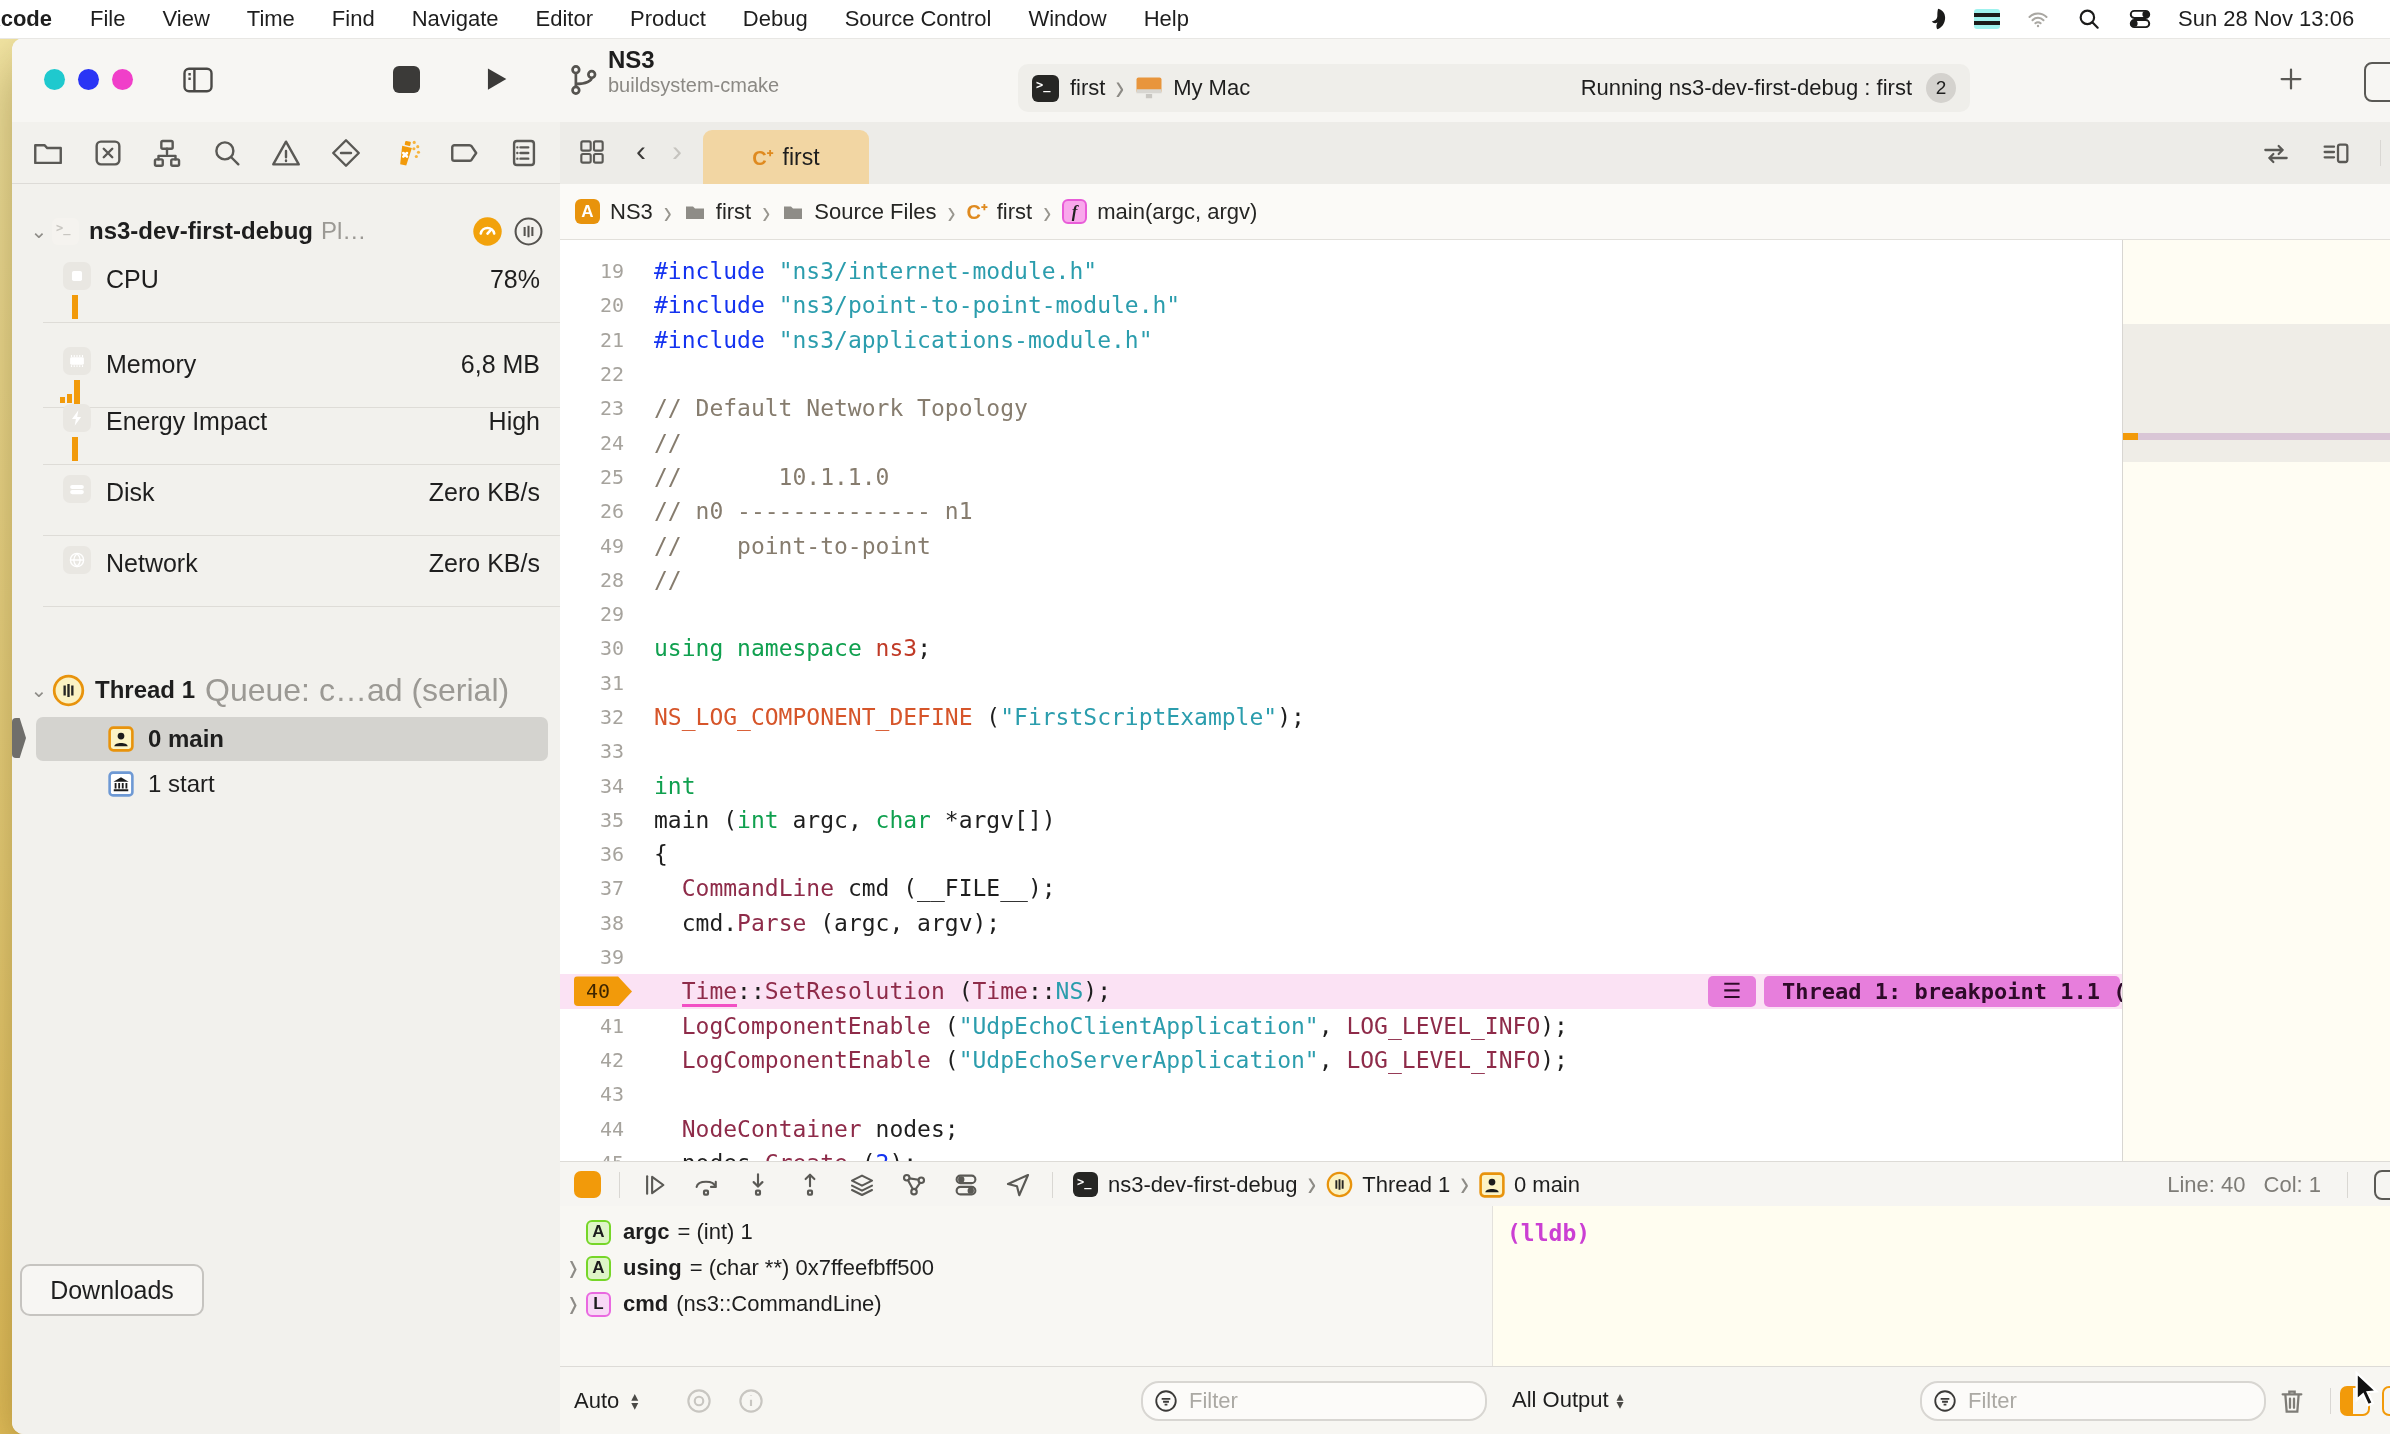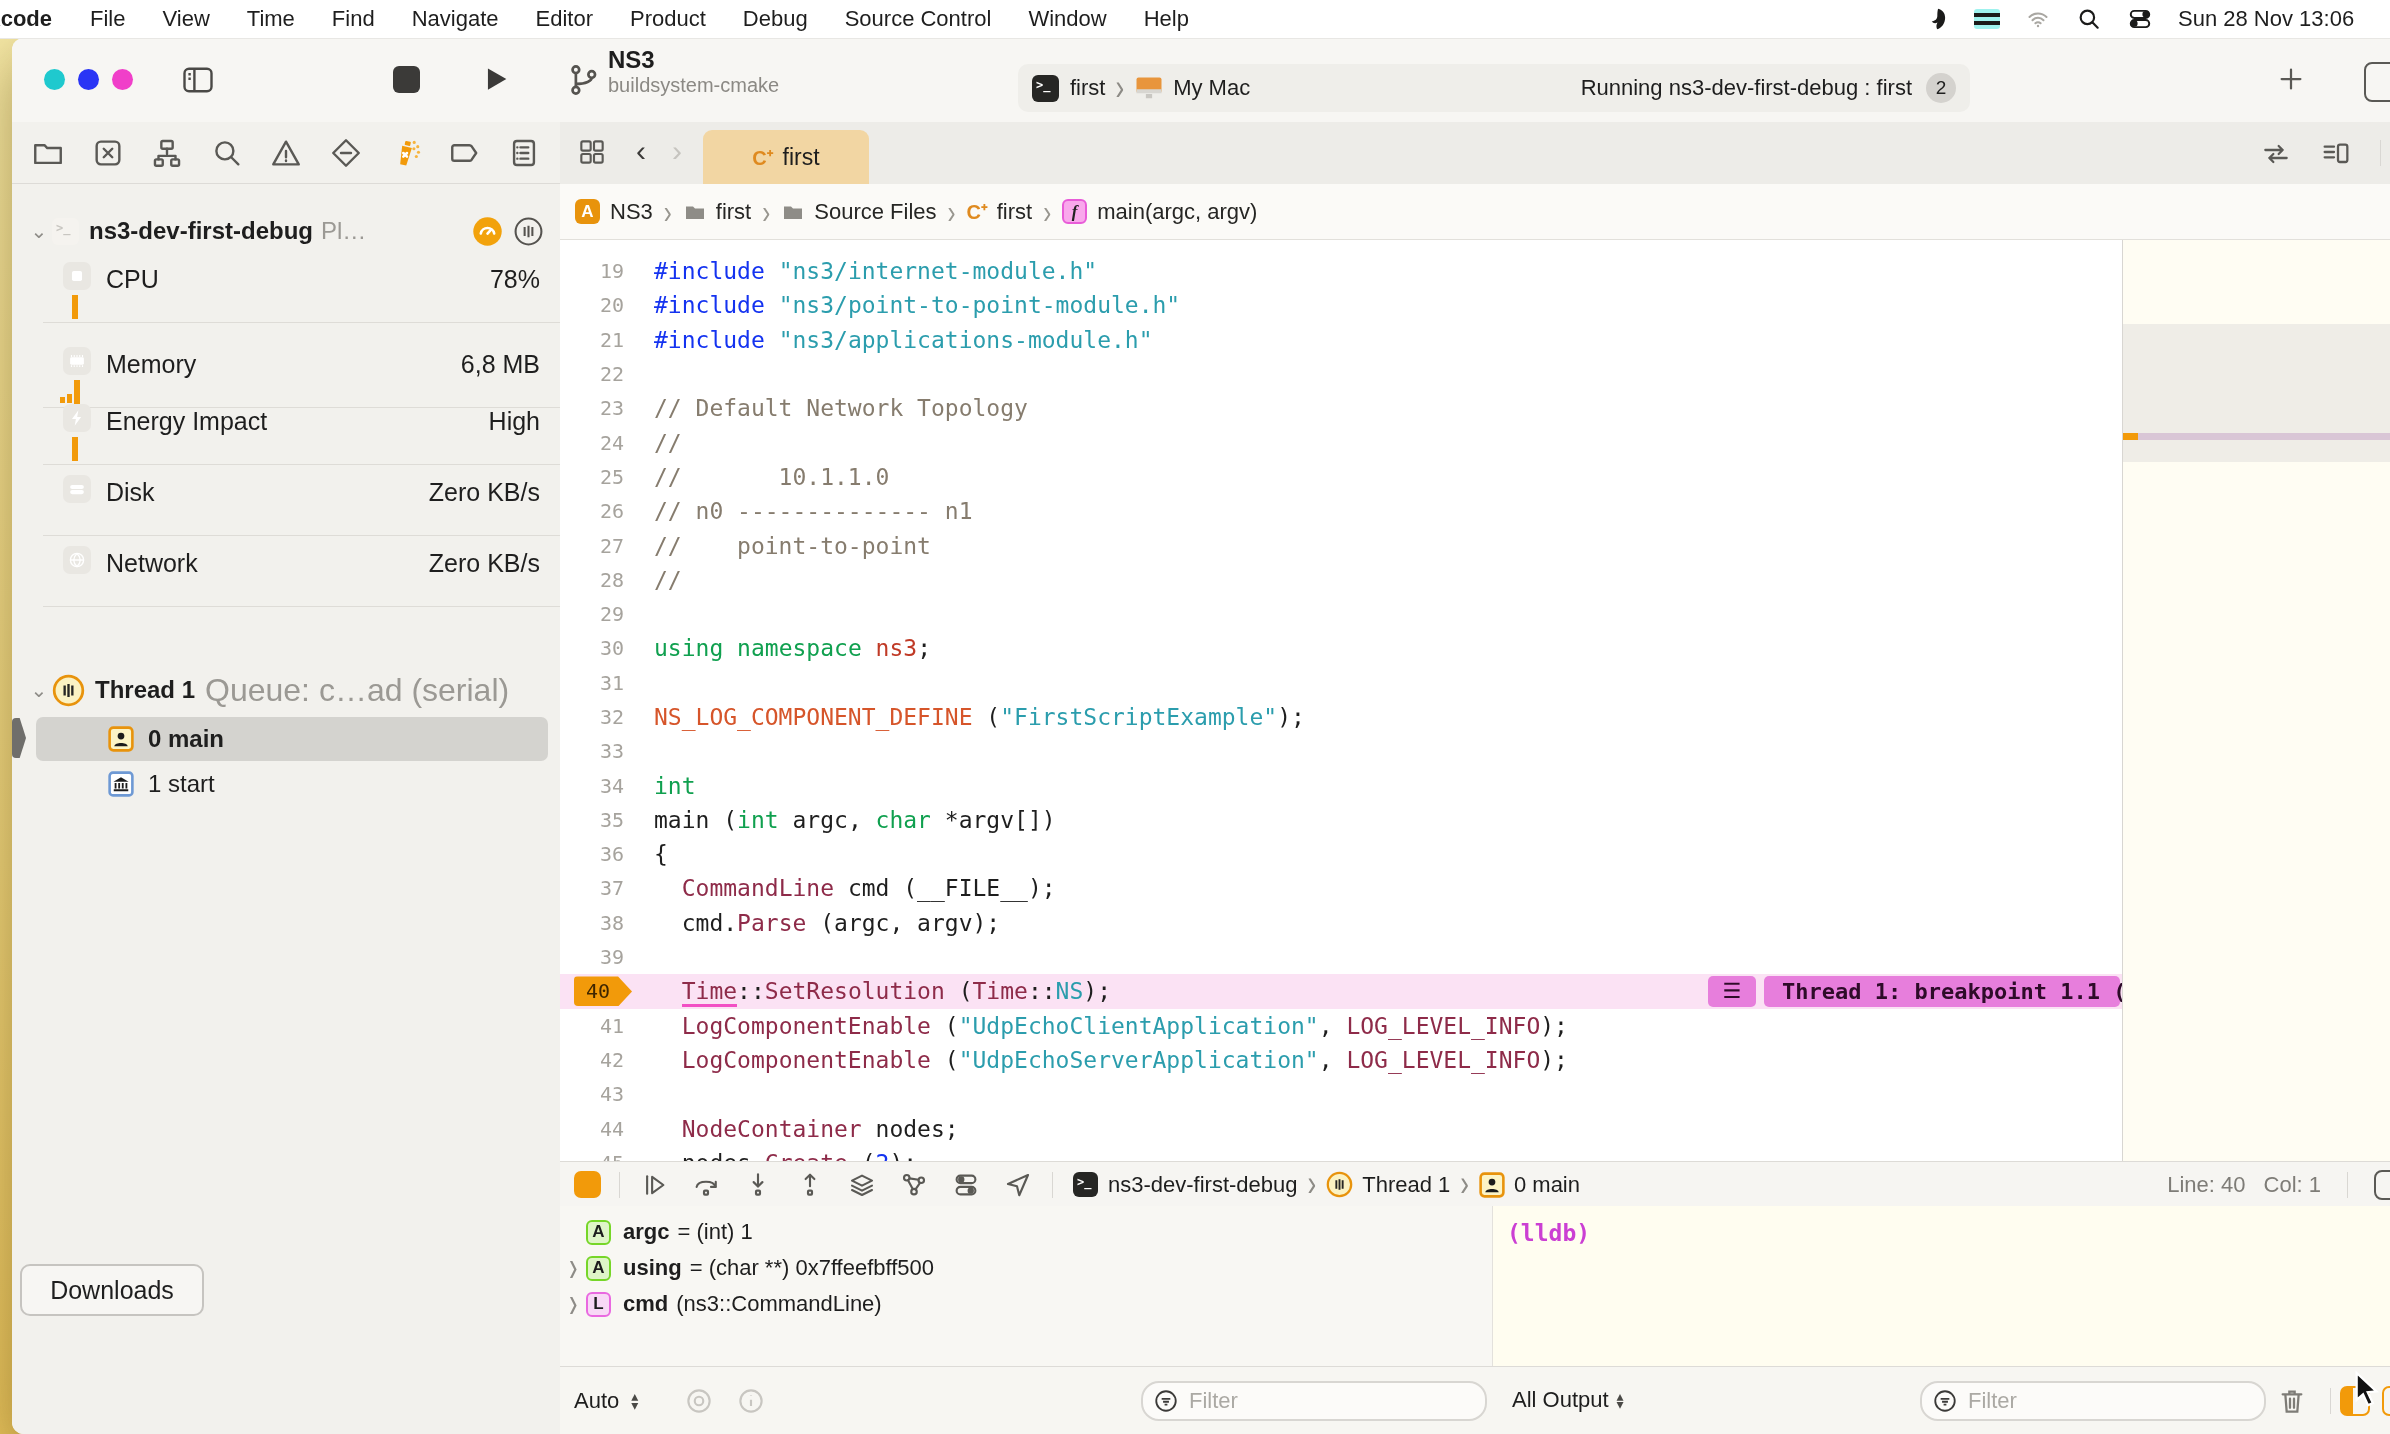--- a/index.html
+++ b/index.html
@@ -505,21 +505,21 @@
         </div>
         <div class="code-row">
           <span class="gutter">25</span>
           <span class="code-text"><span class="tk-cm">//       10.1.1.0</span></span>
         </div>
         <div class="code-row">
           <span class="gutter">26</span>
           <span class="code-text"><span class="tk-cm">// n0 -------------- n1</span></span>
         </div>
         <div class="code-row">
-          <span class="gutter">27</span>
+          <span class="gutter">49</span>
           <span class="code-text"><span class="tk-cm">//    point-to-point</span></span>
         </div>
         <div class="code-row">
           <span class="gutter">28</span>
           <span class="code-text"><span class="tk-cm">//</span></span>
         </div>
         <div class="code-row">
           <span class="gutter">29</span>
           <span class="code-text"></span>
         </div>

